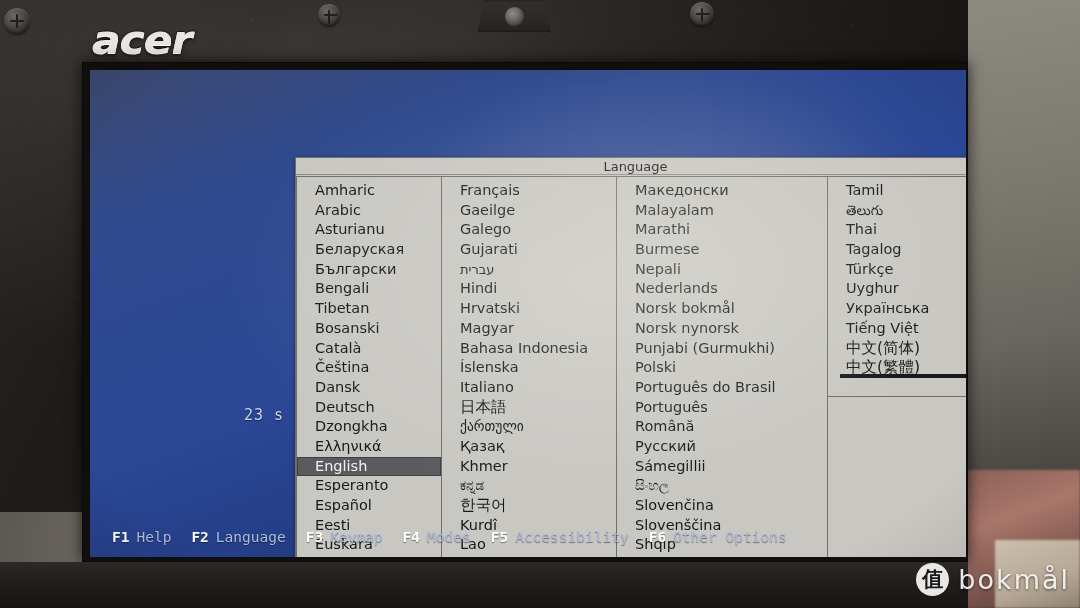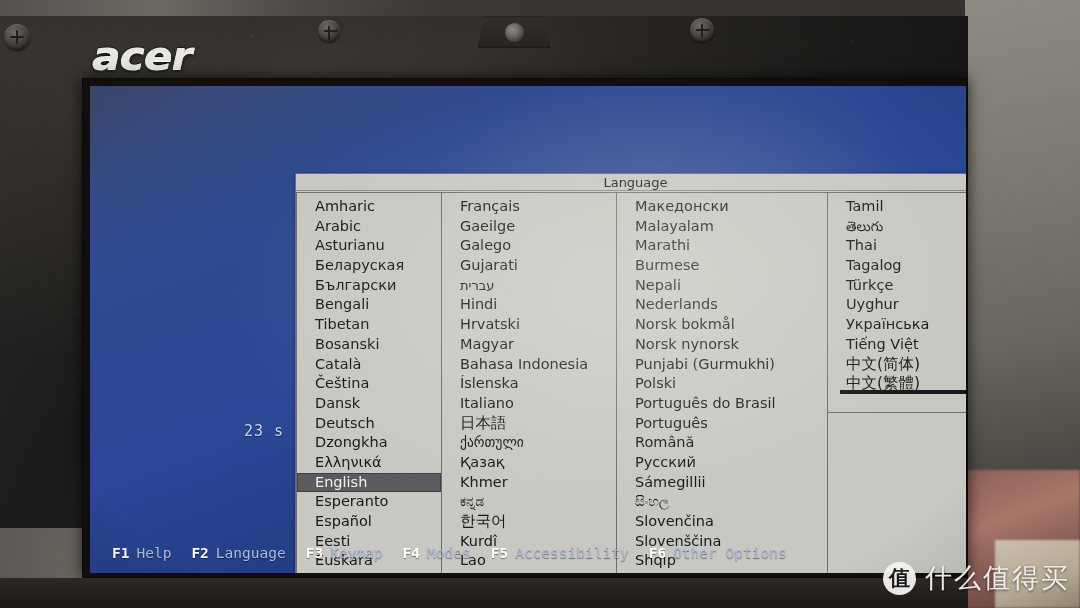--- a/index.html
+++ b/index.html
@@ -22,21 +22,20 @@
     background:linear-gradient(160deg,#8d6159 0%,#a9766a 35%,#7e564d 70%,#533a34 100%);
     filter:blur(1px); }
   #desk-beige { position:absolute; left:995px; top:540px; width:85px; height:68px;
     background:linear-gradient(160deg,#cbbfae 0%,#b6a894 60%,#8e826f 100%);
     filter:blur(1px); }
 
   
   #laptop { position:absolute; left:0; top:0; width:968px; height:512px;
     background:
       radial-gradient(ellipse 700px 300px at 30% 12%, #3a3734 0%, #2a2724 45%, #1e1c1a 100%);
-    margin-top: 16px;
   }
   #bezel-sheen { position:absolute; inset:0;
     background:
       linear-gradient(115deg, rgba(255,255,255,0.055) 0%, rgba(255,255,255,0.0) 22%,
                       rgba(255,255,255,0.02) 40%, rgba(0,0,0,0.14) 70%, rgba(0,0,0,0.3) 100%);
     pointer-events:none; }
   #bezel-speckle { position:absolute; inset:0; opacity:.5; pointer-events:none;
     background-image:
       radial-gradient(circle at 12% 9%, rgba(210,205,195,.22) 0 1px, transparent 1.6px),
       radial-gradient(circle at 26% 4%, rgba(210,205,195,.14) 0 1px, transparent 1.6px),
@@ -305,16 +304,16 @@
       <div id="lcd-glare"></div>
       <div id="lcd-vignette"></div>
     </div>
 
     <div id="hinge-lip"></div>
     <div id="bottom-bezel"></div>
   </div>
 
   <div id="watermark">
     <div id="wm-badge">值</div>
-    <div id="wm-text">什么值得买</div>
+    <div id="wm-text">bokmål</div>
   </div>
 
 </div>
 
 </body></html>

